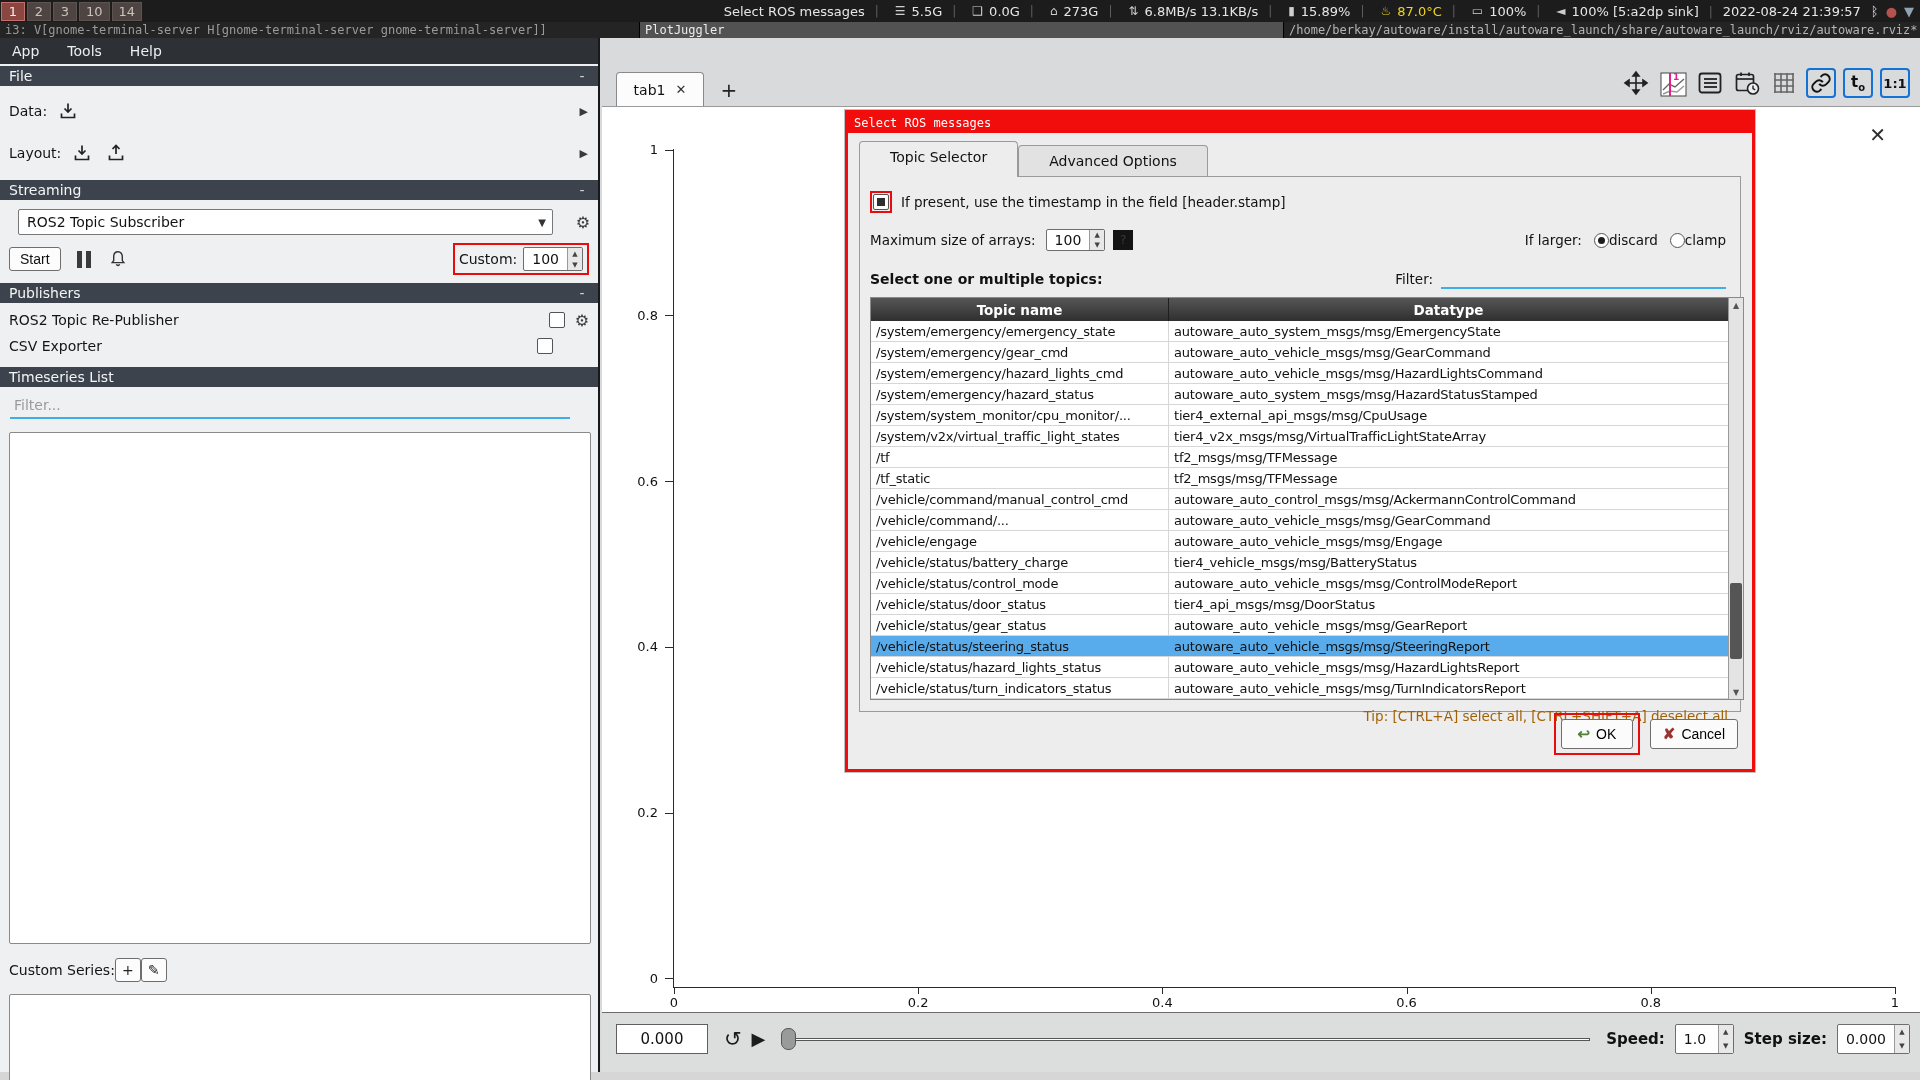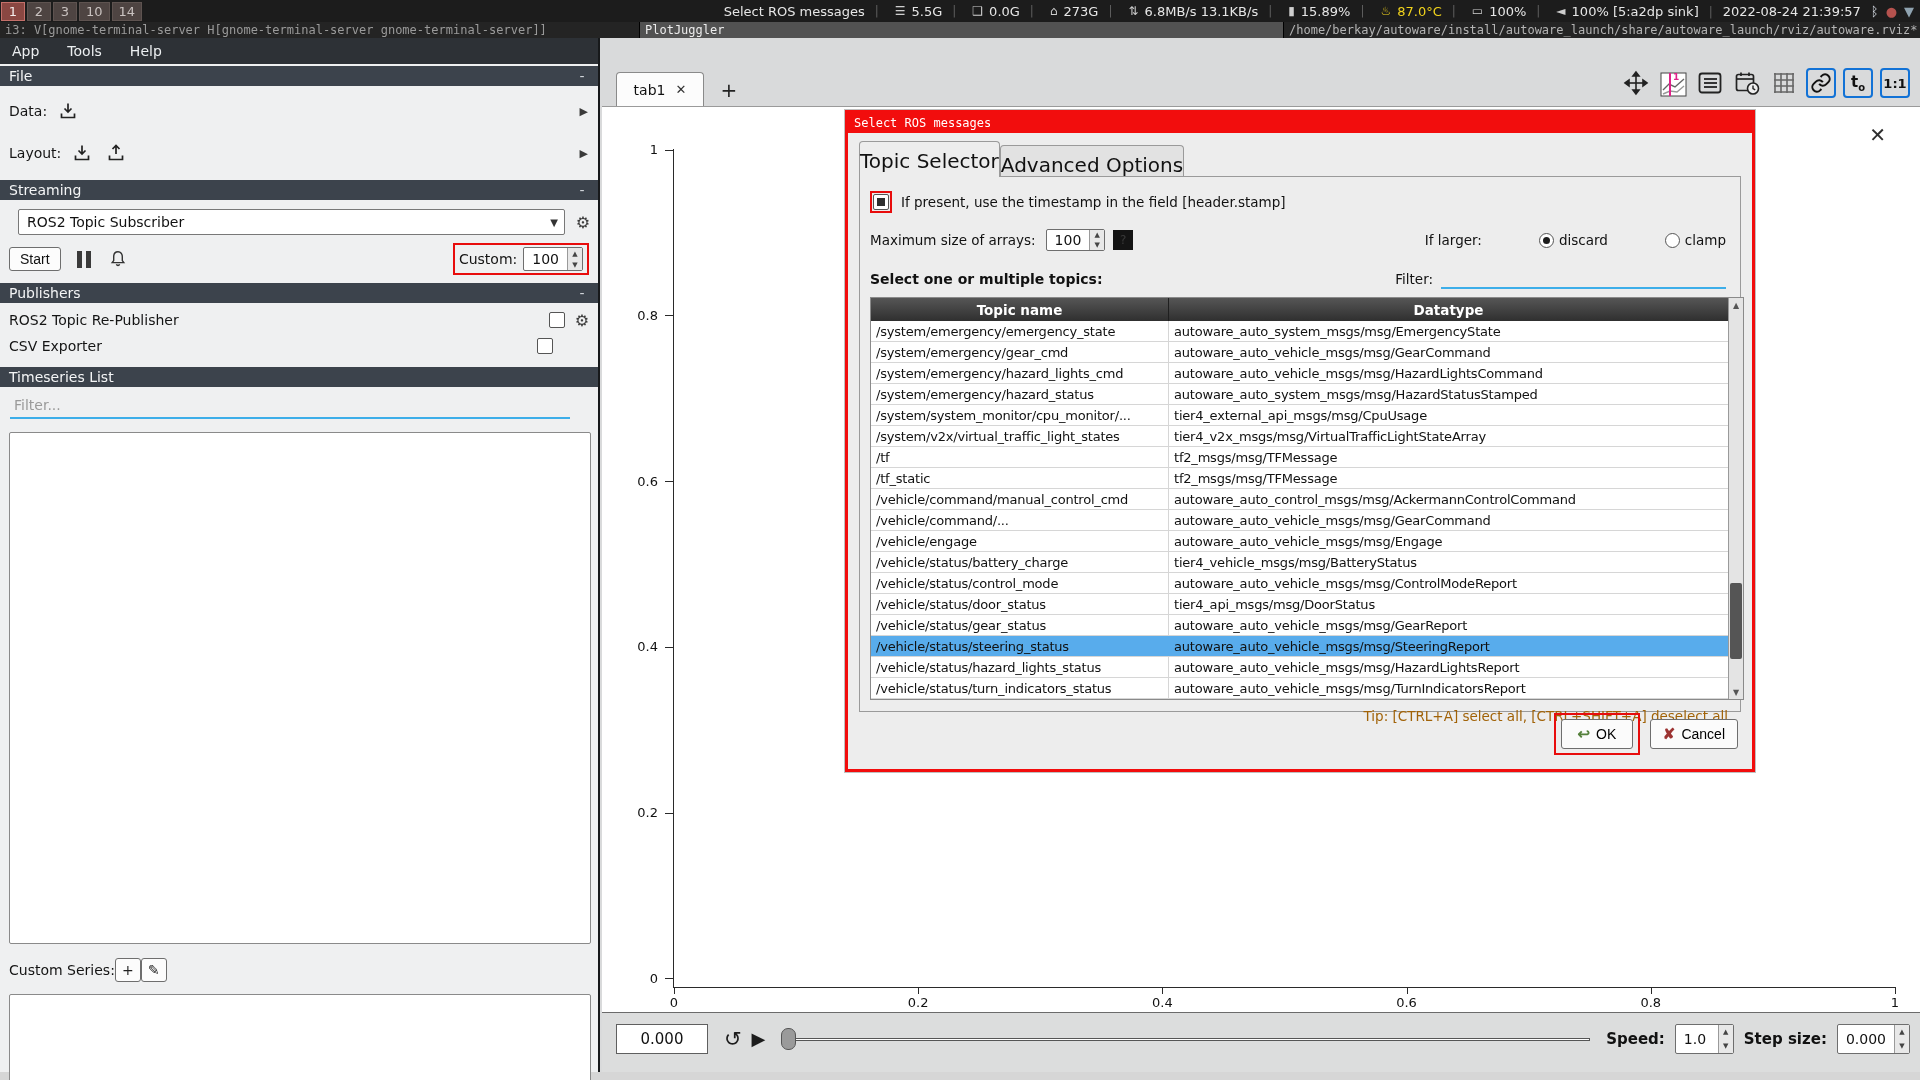--- a/index.html
+++ b/index.html
@@ -101,33 +101,33 @@
   .slider{flex:1;position:relative;height:24px;margin:0 6px;}
   .slider .track{position:absolute;left:0;right:0;top:11px;height:3px;background:#fff;border:1px solid #555;}
   .slider .handle{position:absolute;left:0;top:1px;width:15px;height:22px;background:#9a9a9a;border:1px solid #555;border-radius:7px;}
   .pb-label{font-weight:bold;font-size:15px;}
   
   .dialog{position:absolute;left:845px;top:110px;width:910px;height:662px;background:#ededed;border:3px solid #f20d0d;
           box-shadow:0 0 0 1px #8888;}
   .dlg-title{height:20px;background:#f20d0d;color:#fff;display:flex;align-items:center;padding-left:6px;
              font-family:"DejaVu Sans Mono",monospace;font-size:12px;}
   .dlg-tabs{position:absolute;left:11px;top:28px;display:flex;align-items:flex-end;}
-  .dlg-tab{border:1px solid #9a9a9a;border-bottom:none;border-radius:4px 4px 0 0;padding:7px 0;font-size:20px;background:#e2e2e2;height:32px;text-align:right;}
+  .dlg-tab{border:1px solid #9a9a9a;border-bottom:none;border-radius:4px 4px 0 0;padding:7px 30px;font-size:14px;background:#e2e2e2;height:32px;text-align:right;}
   .dlg-tab.active{background:#ededed;height:36px;position:relative;z-index:2;}
   .pane{position:absolute;left:11px;top:63px;width:882px;height:536px;border:1px solid #9a9a9a;background:#ededed;padding:12px 8px 0 8px;}
   .pane-row{display:flex;align-items:center;}
   .dlg-cb-row{gap:9px;margin:2px 0 0 2px;font-size:13.5px;}
   .cb-ring{border:2px solid #e80c0c;padding:1px;display:inline-flex;}
   .maxrow{margin:16px 0 0 2px;font-size:13.5px;}
   .maxrow .spin{margin-left:10px;height:22px;}
   .dark-btn{width:20px;height:20px;background:#141414;margin-left:8px;color:#3a3a3a;font-size:12px;display:inline-flex;align-items:center;justify-content:center;}
   .iflarger{margin-left:auto;display:flex;align-items:center;gap:12px;margin-right:6px;}
   .radio{width:15px;height:15px;border:1px solid #555;border-radius:50%;background:#fff;position:relative;display:inline-block;}
   .radio.on::after{content:"";position:absolute;left:3px;top:3px;width:7px;height:7px;border-radius:50%;background:#1c1c1c;}
-  .radio-lab{display:inline-flex;align-items:center;gap:5px;font-size:13.5px;margin-left:45px;}
+  .radio-lab{display:inline-flex;align-items:center;font-size:13.5px;}
   .topicsrow{margin:18px 0 8px 2px;font-size:14px;}
   .topics-label{font-weight:bold;}
   .dlg-filter-label{margin-left:auto;font-size:13.5px;margin-right:8px;}
   .dlg-filter-input{width:285px;height:20px;border:none;border-bottom:2px solid #3daee9;background:transparent;margin-right:6px;}
   
   .ttable{width:874px;margin-left:2px;border:1px solid #8a8a8a;background:#fff;position:relative;}
   .thead{display:flex;height:23px;background:linear-gradient(#565656,#2f2f2f);color:#fff;font-weight:bold;font-size:13.5px;}
   .th{display:flex;align-items:center;justify-content:center;border-right:1px solid #1f1f1f;}
   .th.c1{width:298px;} .th.c2{width:560px;}
   .tbody{height:378px;overflow:hidden;}
@@ -274,21 +274,21 @@
           </svg>
         </span>
         <span class="chev">▶</span>
       </div>
 
       <div class="sec" style="margin-top:8px;">
         <span>Streaming</span>
         <span class="collapse">-</span>
       </div>
 
-      <div class="row" style="height:34px;margin-top:5px;padding-right:24px;">
+      <div class="row" style="height:34px;margin-top:5px;padding-right:36px;">
         <div class="combo">
           <span>ROS2 Topic Subscriber</span>
           <span class="arrow">▼</span>
         </div>
         <span class="chev gear" style="right:8px;">⚙</span>
       </div>
 
       <div class="row" style="height:34px;margin-top:3px;">
         <button class="btn">Start</button>
         <span class="pause-icon">

